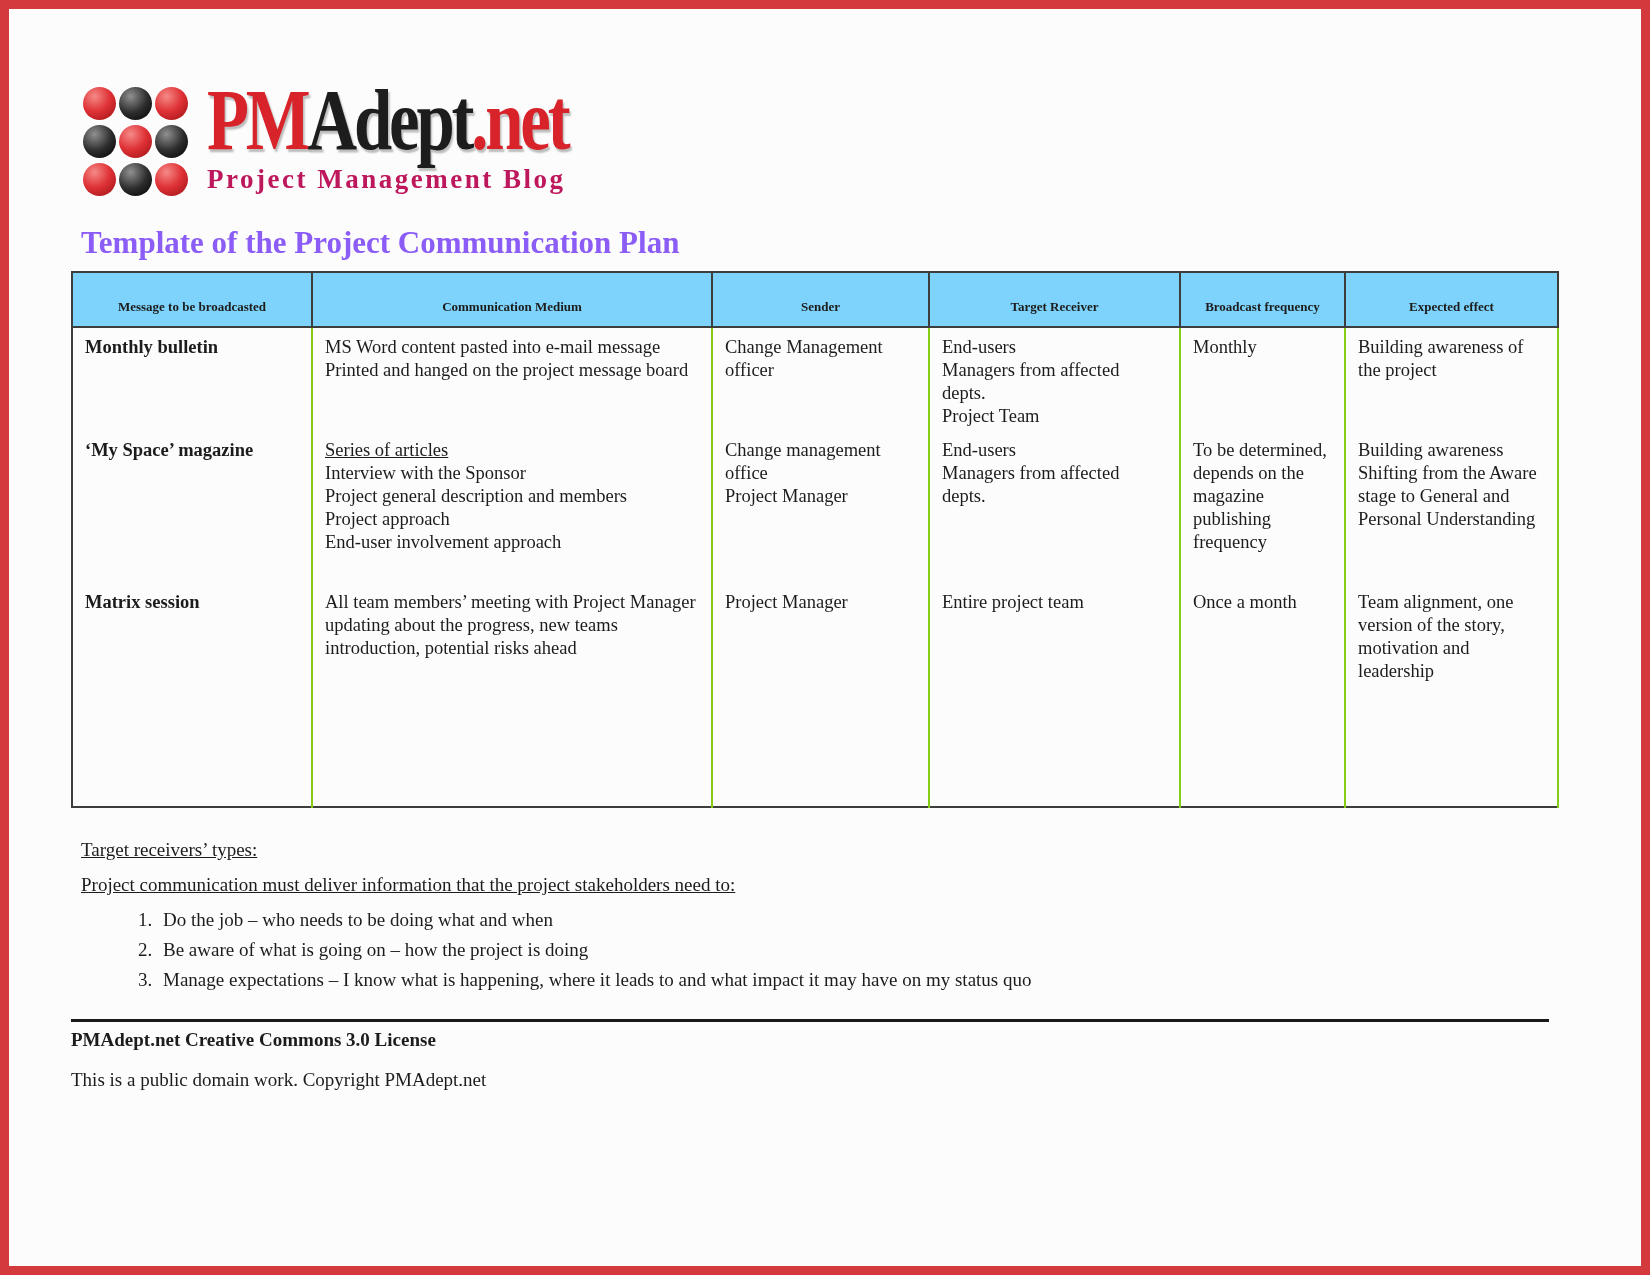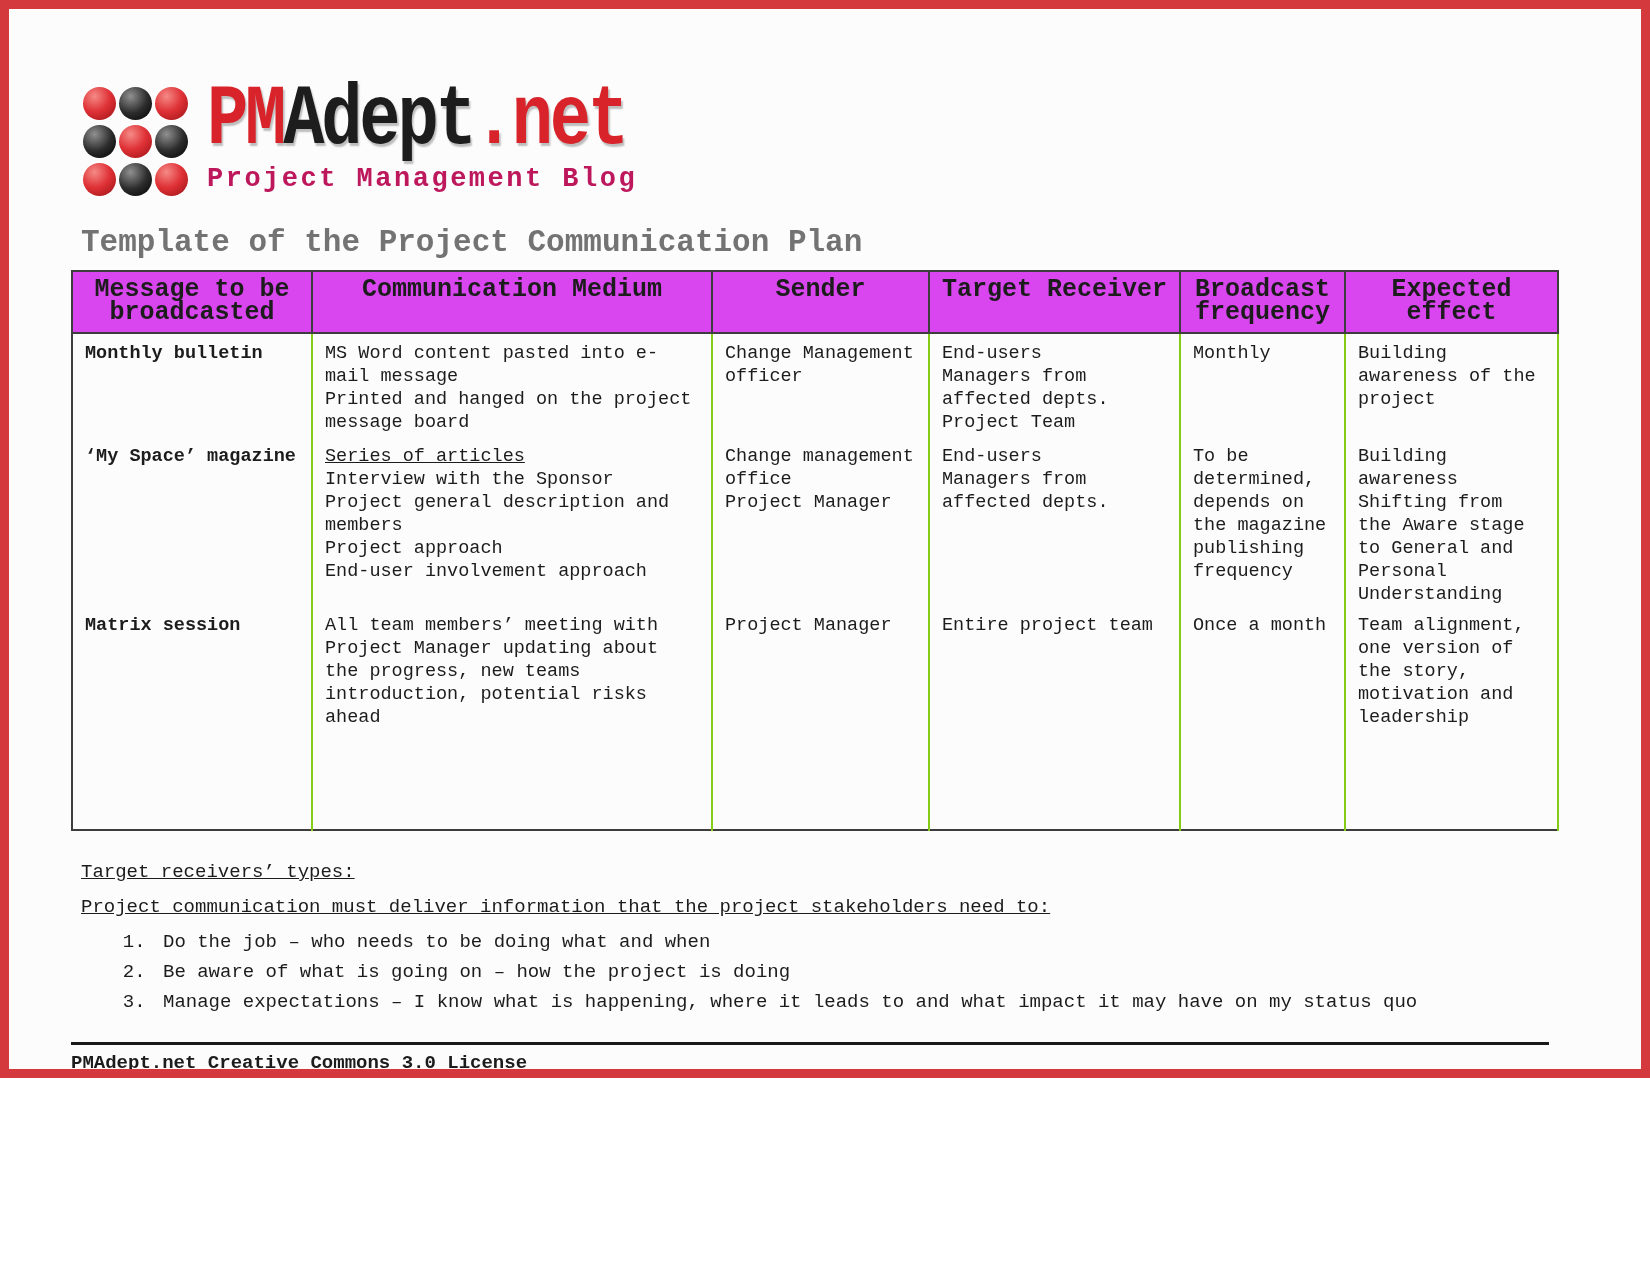--- a/index.html
+++ b/index.html
@@ -1,50 +1,50 @@
 <!DOCTYPE html>
 <html><head>
 <meta charset="utf-8">
 <style>
   html, body { margin: 0; padding: 0; background: #ffffff; }
   .page {
-    width: 1650px; height: 1078px; box-sizing: border-box;
+    width: 1650px; height: 1275px; box-sizing: border-box;
     border: 9px solid #d4393e;
     background: #fcfcfc;
-    font-family: Liberation Mono, monospace;
+    font-family: Liberation Serif, serif;
     color: #1c1c1c;
     position: relative; overflow: hidden;
   }
   
   .logo { display: flex; align-items: flex-start; margin: 72px 0 0 74px; gap: 16px; }
   .dots { display: grid; grid-template-columns: repeat(3, 36px); grid-auto-rows: 38px; padding-top: 6px; }
   .dot { width: 33px; height: 33px; border-radius: 50%; }
   .dot.red   { background: radial-gradient(circle at 35% 28%, #f58a86, #df3136 48%, #991114 100%); }
   .dot.black { background: radial-gradient(circle at 35% 28%, #909090, #2d2d2d 52%, #000 100%); }
   .brand {
     font-size: 86px; font-weight: bold; letter-spacing: -4px;
     transform: scaleX(0.80); transform-origin: left top;
     line-height: 0.92; white-space: nowrap;
     text-shadow: 2px 3px 2px rgba(0,0,0,0.25);
   }
   .brand .red { color: #d8232a; }
   .brand .blk { color: #1d1d1d; }
   .tagline { font-size: 27px; font-weight: bold; letter-spacing: 2.5px; margin-top: 4px; color: #be185d; }
   
-  .title { margin: 24px 0 10px 72px; font-size: 31px; font-weight: bold; color: #737373; }
+  .title { margin: 24px 0 10px 72px; font-size: 31px; font-weight: bold; color: #8b5cf6; }
   
   .comm-table {
     border-collapse: collapse; table-layout: fixed;
     margin-left: 62px; width: 1486px;
     font-size: 18.5px; line-height: 23px; border: 2px solid #3d3d3d;
   }
   .comm-table th {
-    background: #d946ef; border: 2px solid #3d3d3d;
-    font-weight: bold; font-size: 25px; line-height: 23px;
-    padding: 6px 6px 8px; text-align: center; vertical-align: top;
+    background: #7dd3fc; border: 2px solid #3d3d3d;
+    font-weight: bold; font-size: 13px; line-height: 23px;
+    padding: 22px 6px 8px; text-align: center; vertical-align: top;
   }
   .comm-table tbody td {
     border-left: 2px solid #3d3d3d; border-right: 2px solid #84cc16;
     border-top: none; border-bottom: none;
     padding: 8px 12px 0 12px; vertical-align: top;
   }
   tr.r1 { height: 104px; }
   tr.r2 { height: 152px; }
   tr.r3 { height: 224px; }
   .cell-msg { font-weight: bold; }
@@ -54,21 +54,21 @@
   .notes { margin: 30px 0 0 72px; font-size: 19px; line-height: 23px; }
   .note-heading { text-decoration: underline; margin: 4px 0 12px; }
   .receivers { list-style: none; margin: 0 0 6px 0; padding: 0 0 0 44px; }
   .receivers li { position: relative; padding-left: 33px; margin-bottom: 9px; }
   .receivers li::before { content: "\2022"; position: absolute; left: 0; top: -1px; font-size: 21px; }
   .delivery { margin: 10px 0 0 0; padding-left: 76px; }
   .delivery li { margin-bottom: 7px; padding-left: 6px; }
   
   .footer { margin: 28px 0 0 62px; width: 1478px; }
   .footer-rule { border-top: 3px solid #1a1a1a; margin-bottom: 7px; }
-  .footer-license { font-weight: bold; font-size: 19px; margin-bottom: 9px; }
+  .footer-license { font-weight: bold; font-size: 19px; margin-bottom: 18px; }
   .footer-copy { font-size: 19px; }
 </style>
 </head>
 <body>
 
 <div class="page">
 
   <div class="logo">
     <div class="dots" id="dots-grid">
         <div class="dot red"></div>

